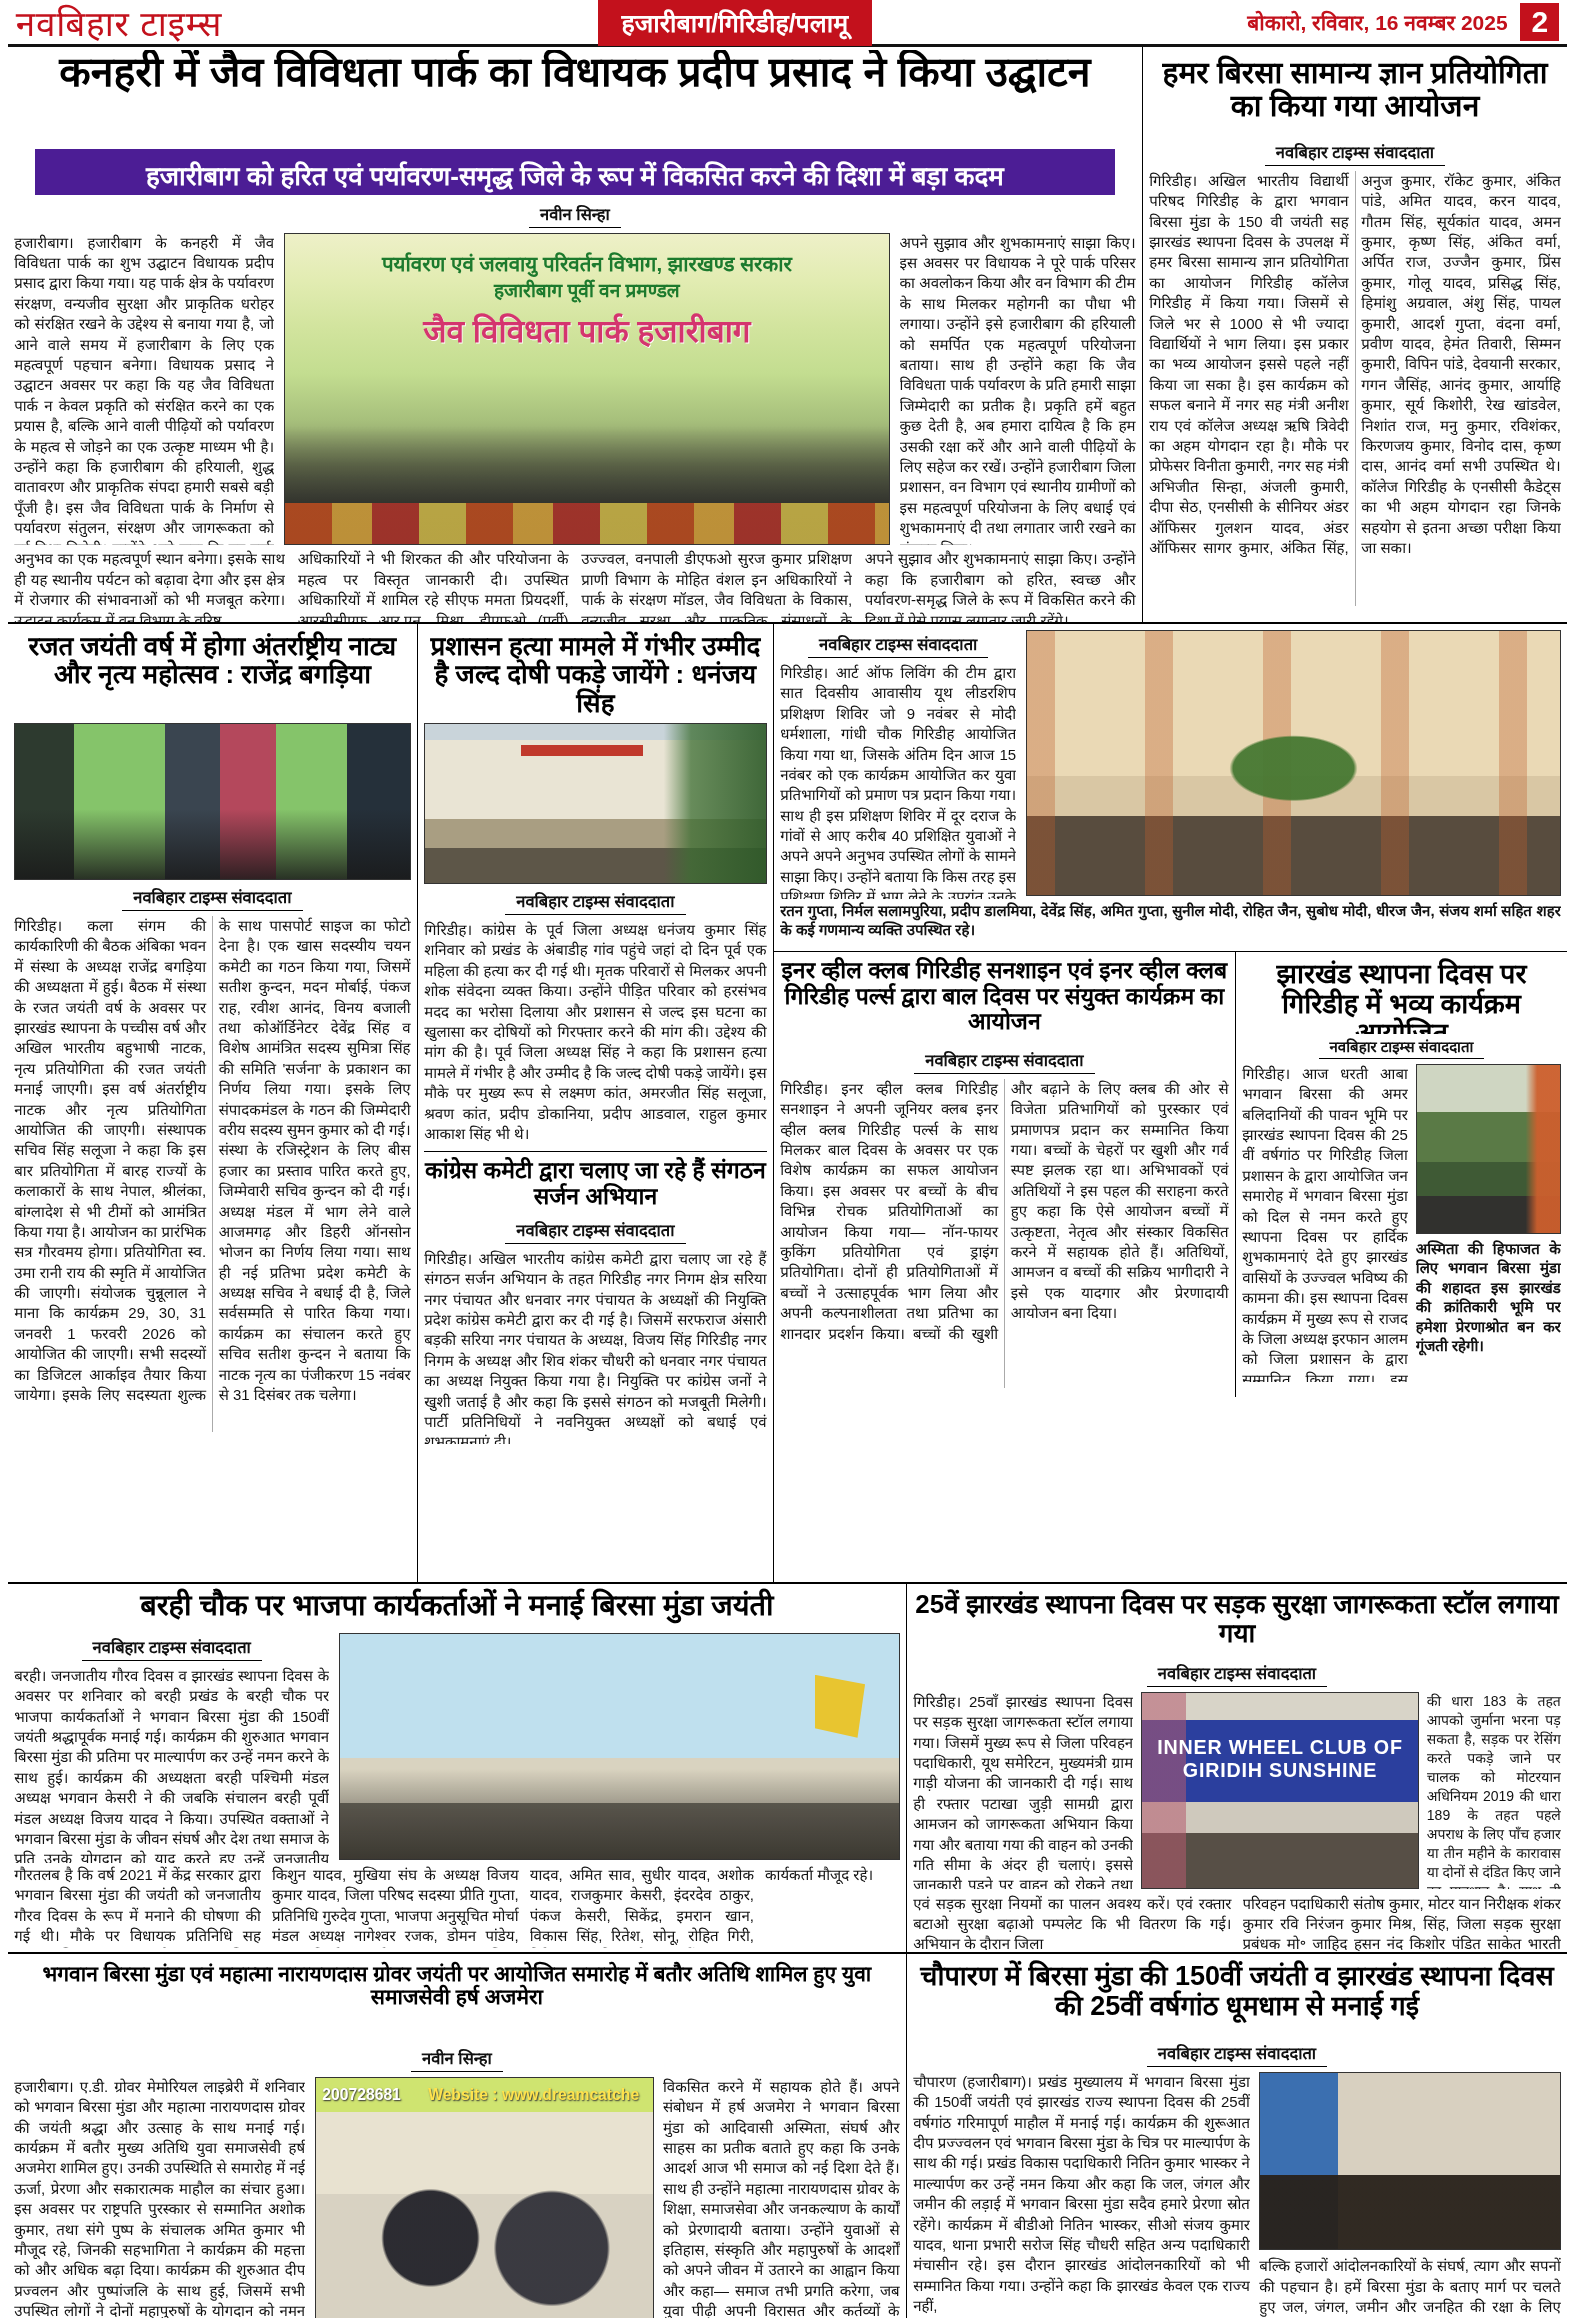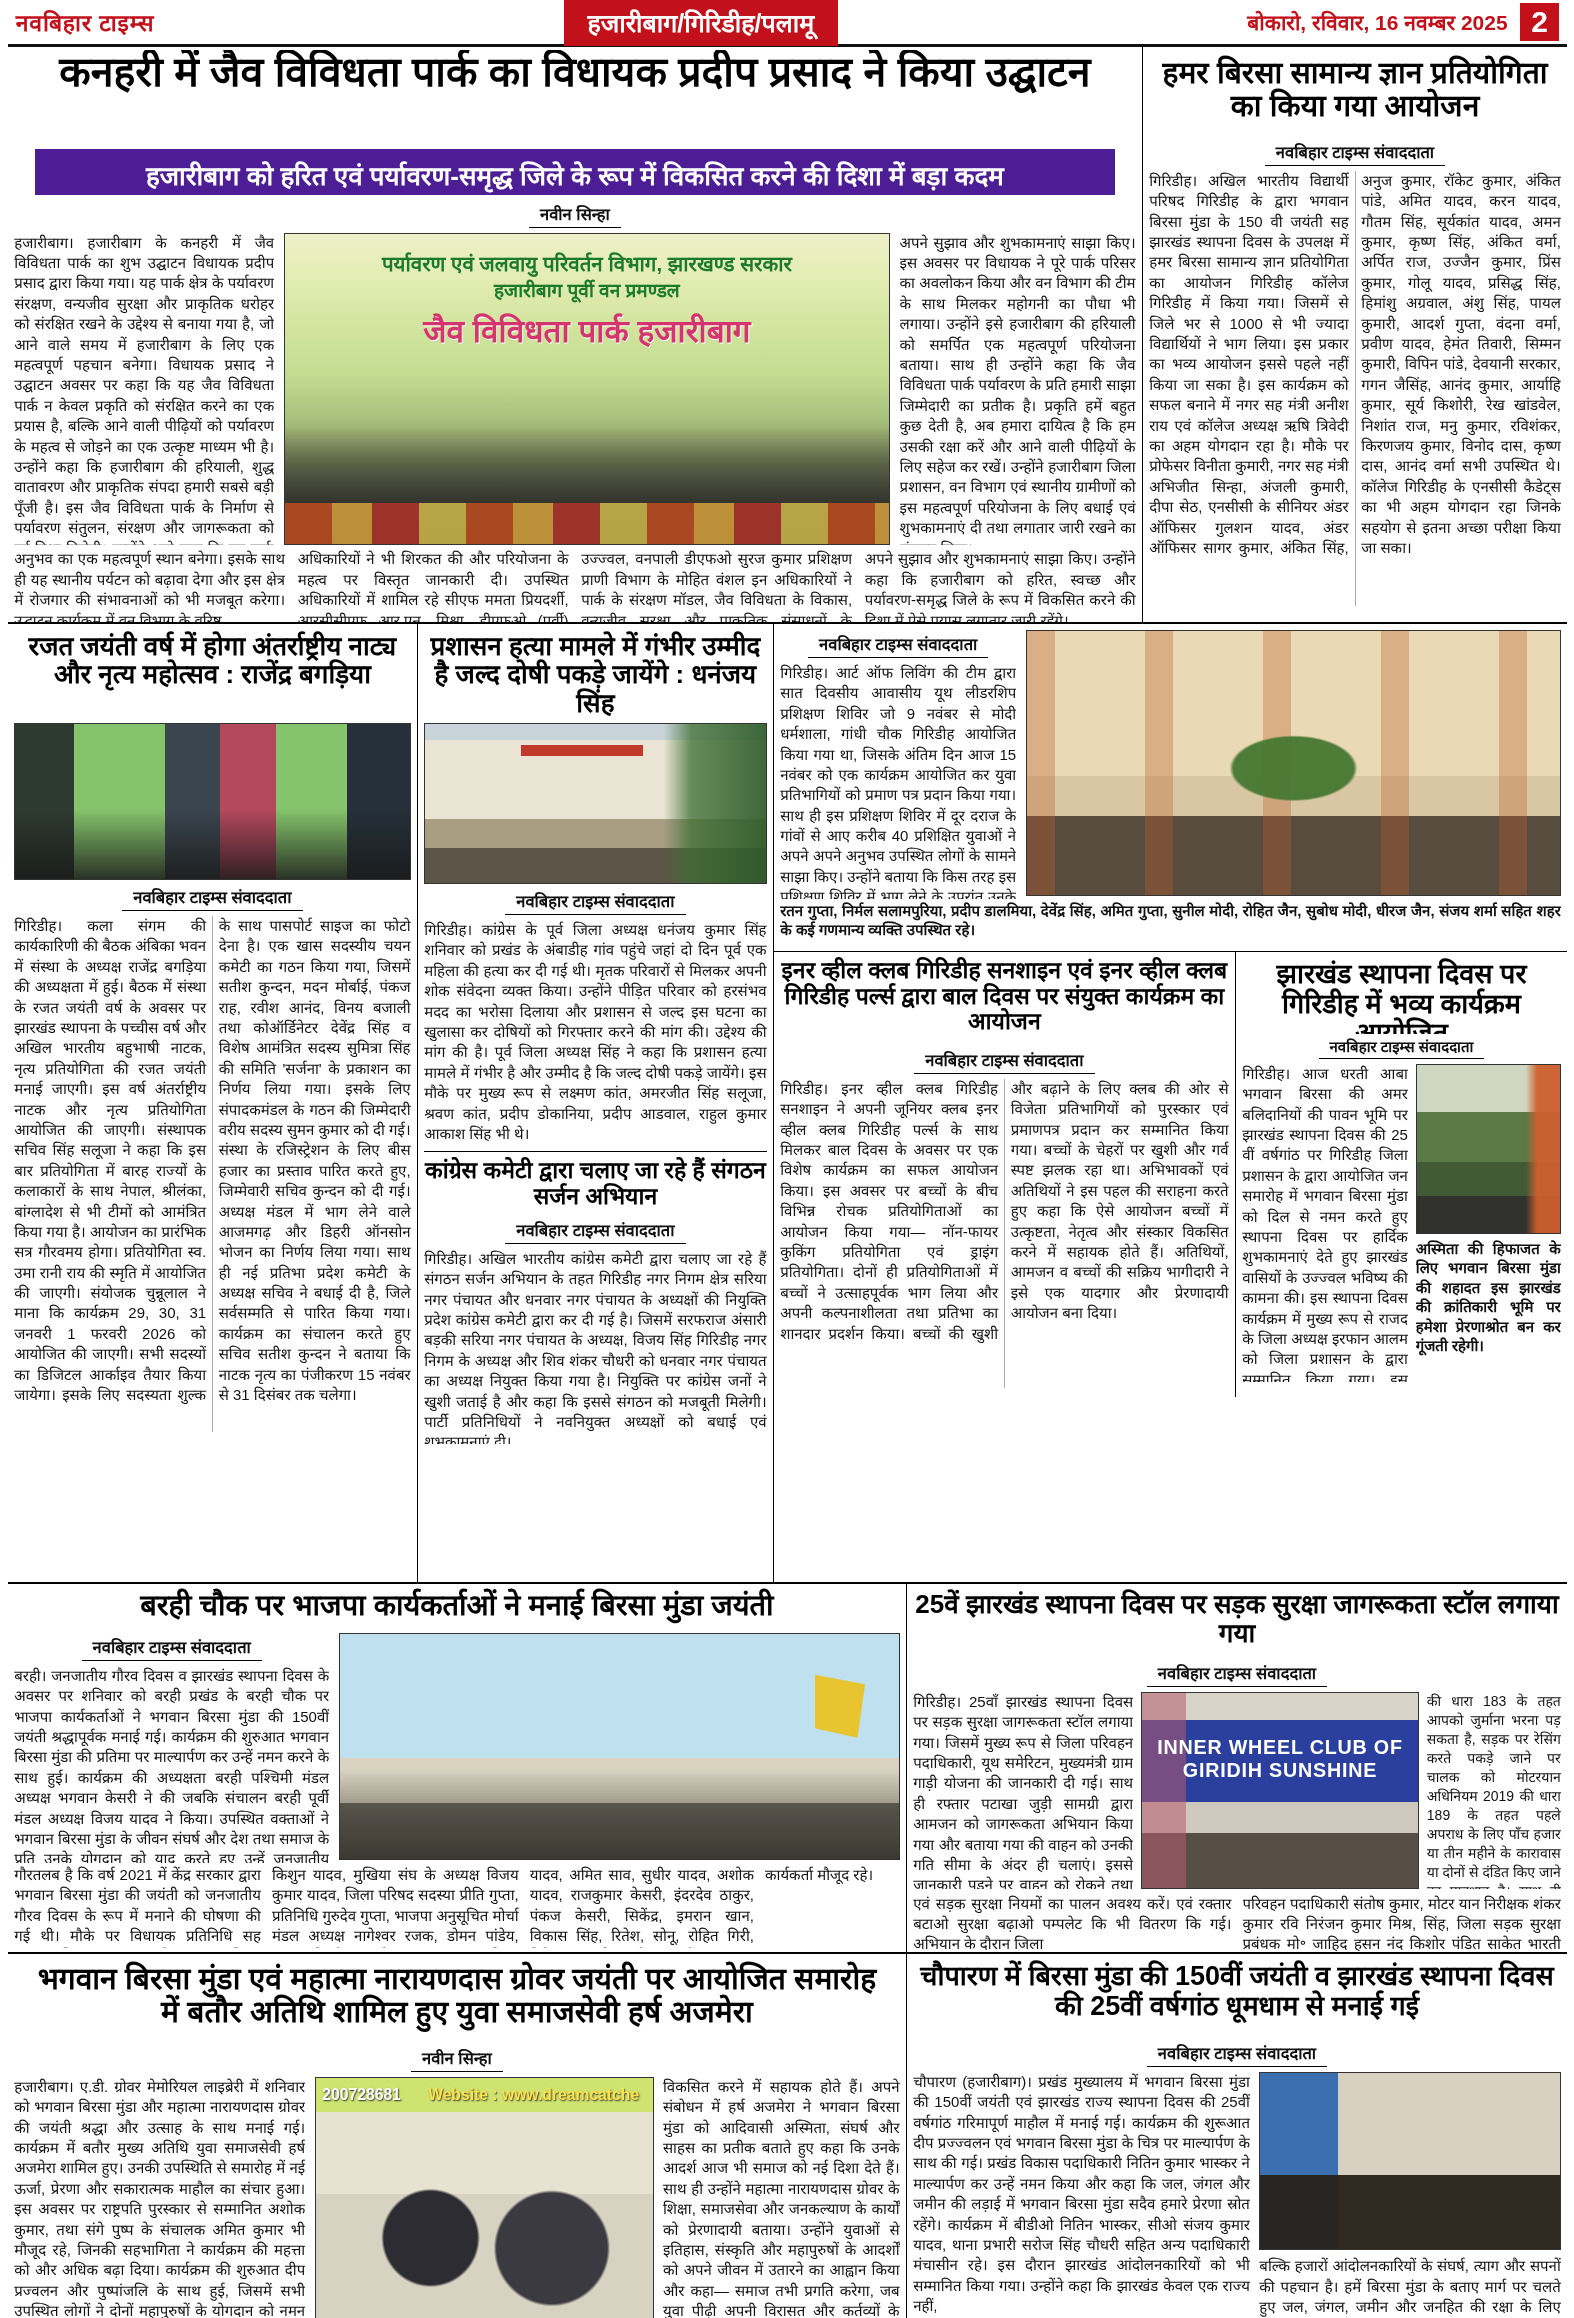--- a/index.html
+++ b/index.html
@@ -4,21 +4,21 @@
 <style>
   * { box-sizing: border-box; margin: 0; padding: 0; }
   html,body { background:#e9e9e9; }
   .page {
     width: 1575px; height: 2319px; margin: 0 auto; background: #ffffff;
     font-family: "Liberation Sans", sans-serif; color: #111; position: relative;
     overflow: hidden; padding: 0 7.9px;
   }
   
   .hdr { display:flex; align-items:center; height:44px; padding:3.1px 7.9px; }
-  .mast { color:#c3111c; font-size:23px; font-weight:bold; letter-spacing:0.8px; }
+  .mast { color:#c3111c; font-size:35px; font-weight:normal; letter-spacing:0.8px; }
   .edition { background:#c3111c; color:#fff; font-size:25px; font-weight:bold; padding:7px 23.6px; margin:0 auto; }
   .dateline { color:#c3111c; font-size:21px; font-weight:bold; margin-right:12.6px; white-space:nowrap; }
   .pgnum { background:#c3111c; color:#fff; font-size:30px; font-weight:bold; width:39px; height:38px; display:flex; align-items:center; justify-content:center; }
   .hdr-rule { height:3.1px; background:#111; }
   
   .band { display:flex; border-top:2.4px solid #000; overflow:hidden; }
   .art { padding:3.1px 6.3px; overflow:hidden; }
   .vr { border-left:1.6px solid #000; }
   .hl { font-weight:bold; text-align:center; line-height:1.1; color:#000; overflow:hidden; }
   .txt { font-size:15px; line-height:1.36; text-align:justify; overflow:hidden; }
@@ -192,21 +192,21 @@
       </div>
       <div style="display:flex;gap:11px;height:60px;margin-top:4.7px">
         <div class="txt" style="flex:1">एवं सड़क सुरक्षा नियमों का पालन अवश्य करें। एवं रक्तार बटाओ सुरक्षा बढ़ाओ पम्पलेट कि भी वितरण कि गई। अभियान के दौरान जिला</div>
         <div class="txt" style="flex:1">परिवहन पदाधिकारी संतोष कुमार, मोटर यान निरीक्षक शंकर कुमार रवि निरंजन कुमार मिश्र, सिंह, जिला सड़क सुरक्षा प्रबंधक मो॰ जाहिद हसन नंद किशोर पंडित साकेत भारती एवं श्री बालेश्वर वर्मा मौजूद थे।</div>
       </div>
     </div>
   </div>
 
   <div class="band" style="height:471px">
     <div class="art" style="width:898px">
-      <div class="hl" style="font-size:30px;height:87px;padding:4.7px 15.7px 0">भगवान बिरसा मुंडा एवं महात्मा नारायणदास ग्रोवर जयंती पर आयोजित समारोह में बतौर अतिथि शामिल हुए युवा समाजसेवी हर्ष अजमेरा</div>
+      <div class="hl" style="font-size:21px;height:87px;padding:4.7px 15.7px 0">भगवान बिरसा मुंडा एवं महात्मा नारायणदास ग्रोवर जयंती पर आयोजित समारोह में बतौर अतिथि शामिल हुए युवा समाजसेवी हर्ष अजमेरा</div>
       <div class="byl"><span>नवीन सिन्हा</span></div>
       <div style="display:flex;gap:9.4px;height:260px">
         <div class="txt" style="width:291px">हजारीबाग। ए.डी. ग्रोवर मेमोरियल लाइब्रेरी में शनिवार को भगवान बिरसा मुंडा और महात्मा नारायणदास ग्रोवर की जयंती श्रद्धा और उत्साह के साथ मनाई गई। कार्यक्रम में बतौर मुख्य अतिथि युवा समाजसेवी हर्ष अजमेरा शामिल हुए। उनकी उपस्थिति से समारोह में नई ऊर्जा, प्रेरणा और सकारात्मक माहौल का संचार हुआ।   इस अवसर पर राष्ट्रपति पुरस्कार से सम्मानित अशोक कुमार, तथा संगे पुष्प के संचालक अमित कुमार भी मौजूद रहे, जिनकी सहभागिता ने कार्यक्रम की महत्ता को और अधिक बढ़ा दिया। कार्यक्रम की शुरुआत दीप प्रज्वलन और पुष्पांजलि के साथ हुई, जिसमें सभी उपस्थित लोगों ने दोनों महापुरुषों के योगदान को नमन किया। समारोह के दौरान</div>
         <div class="ph ph-bhagwan" style="width:339px">
           <div class="num">200728681</div>
           <div class="web">Website : www.dreamcatche</div>
         </div>
         <div class="txt" style="flex:1">विकसित करने में सहायक होते हैं। अपने संबोधन में हर्ष अजमेरा ने भगवान बिरसा मुंडा को आदिवासी अस्मिता, संघर्ष और साहस का प्रतीक बताते हुए कहा कि उनके आदर्श आज भी समाज को नई दिशा देते हैं। साथ ही उन्होंने महात्मा नारायणदास ग्रोवर के शिक्षा, समाजसेवा और जनकल्याण के कार्यों को प्रेरणादायी बताया। उन्होंने युवाओं से इतिहास, संस्कृति और महापुरुषों के आदर्शों को अपने जीवन में उतारने का आह्वान किया और कहा— समाज तभी प्रगति करेगा, जब युवा पीढ़ी अपनी विरासत और कर्तव्यों के प्रति जागरूक होगी। कार्यक्रम परिसमापन और सौहार्दपूर्ण सम्मान के साथ संपन्न हुआ।</div>
       </div>
       <div style="display:flex;gap:11px;height:82px;margin-top:4.7px">

